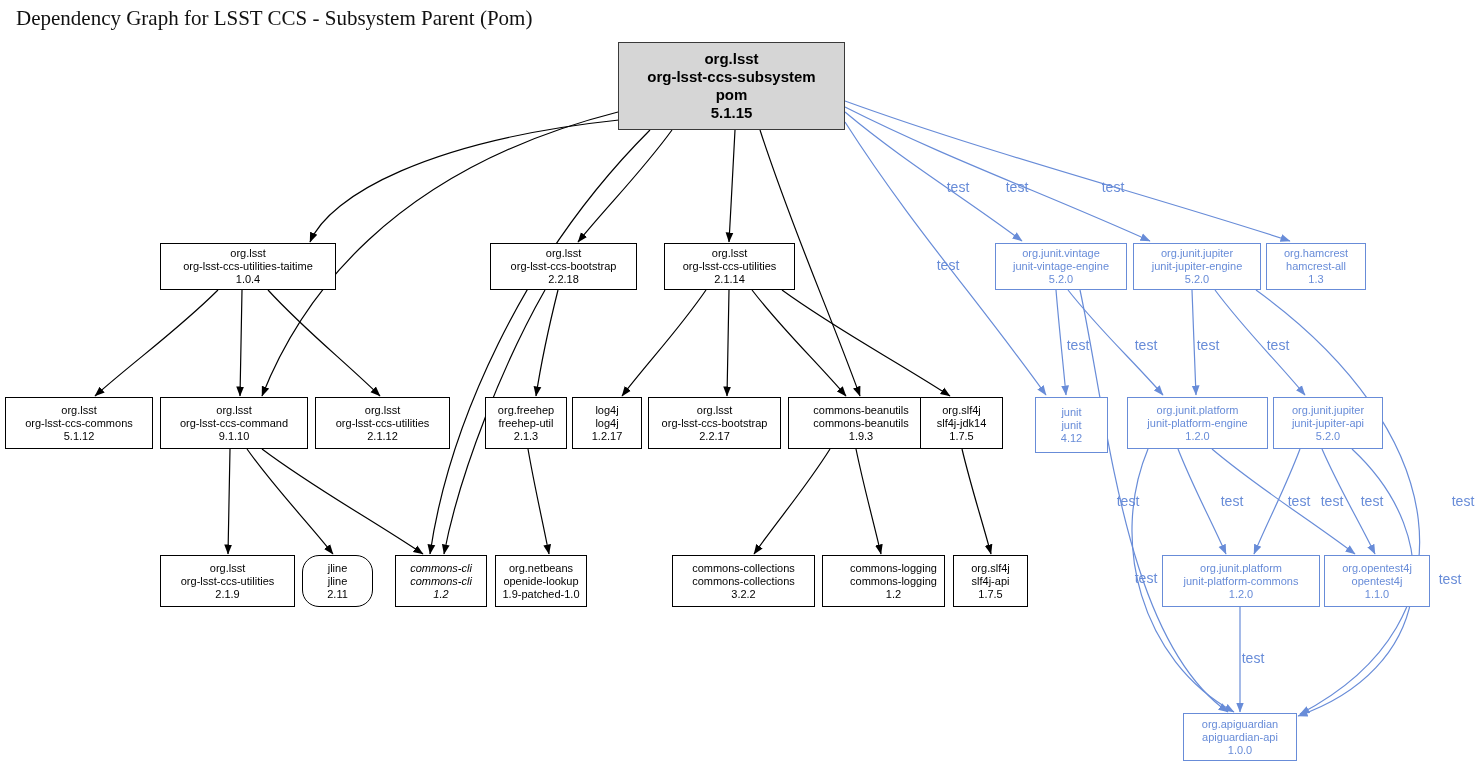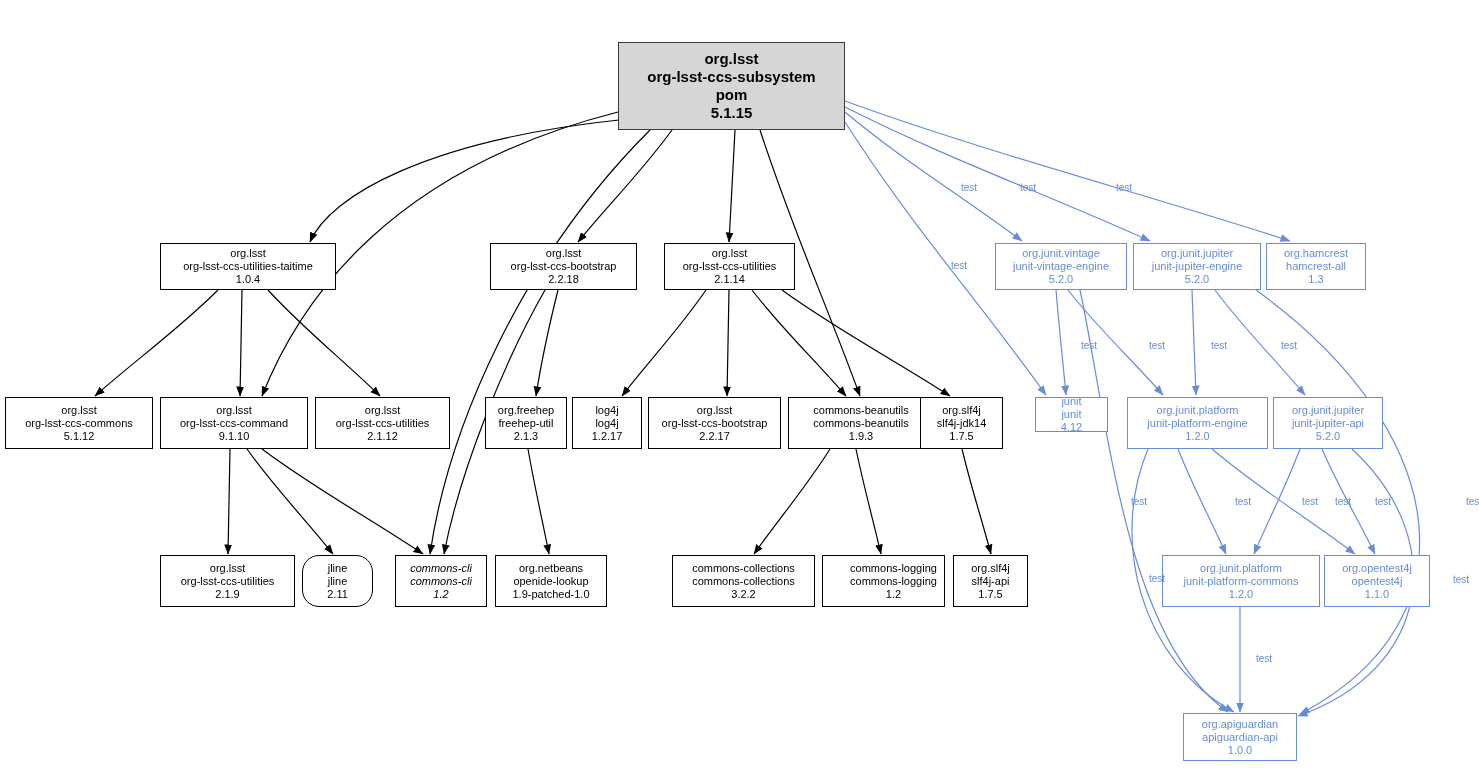--- a/index.html
+++ b/index.html
@@ -8,29 +8,30 @@
   #graph-title{position:absolute;left:16px;top:6px;font-family:"Liberation Serif",serif;
                font-size:21px;color:#111;white-space:nowrap;}
   #edges{position:absolute;left:0;top:0;width:1479px;height:768px;}
   .node{position:absolute;box-sizing:border-box;background:#fff;border:1px solid #000;
         display:flex;flex-direction:column;justify-content:center;align-items:center;
         text-align:center;font-size:11px;line-height:13px;color:#000;z-index:2;}
   .node.root{background:#d6d6d6;border:1px solid #3a3a3a;font-size:15px;line-height:18px;
              font-weight:600;}
   .node.test{border:1px solid #688cd8;color:#688cd8;align-items:center;}
   .nline{white-space:nowrap;}
-  .edge-label{position:absolute;transform:translate(-50%,-50%);font-size:10px;
-              color:#688cd8;z-index:3;white-space:nowrap;margin-left:11px;}
+  .edge-label{position:absolute;transform:translate(-50%,-50%);font-size:14px;
+              color:#688cd8;z-index:3;white-space:nowrap;}
   path.compile{stroke:#000;fill:none;stroke-width:1.2;}
   path.test{stroke:#688cd8;fill:none;stroke-width:1.2;}
 </style>
 </head>
 <body>
 
 <div id="stage">
+  <div id="graph-title">Dependency Graph for LSST CCS - Subsystem Parent (Pom)</div>
   <svg id="edges" width="1479" height="768" viewBox="0 0 1479 768" xmlns="http://www.w3.org/2000/svg">
     <defs>
       <marker id="arrow-compile" markerWidth="11" markerHeight="9" refX="9.5" refY="4.5" orient="auto" markerUnits="userSpaceOnUse">
         <path d="M0,0.6 L10,4.5 L0,8.4 z" fill="#000"></path>
       </marker>
       <marker id="arrow-test" markerWidth="11" markerHeight="9" refX="9.5" refY="4.5" orient="auto" markerUnits="userSpaceOnUse">
         <path d="M0,0.6 L10,4.5 L0,8.4 z" fill="#688cd8"></path>
       </marker>
     </defs>
     <g id="edge-group">
@@ -145,21 +146,21 @@
       <div class="node module" style="left: 788px; top: 397px; width: 146px; height: 52px;">
         <div class="nline">commons-beanutils</div>
         <div class="nline">commons-beanutils</div>
         <div class="nline">1.9.3</div>
       </div>
       <div class="node module" style="left: 920px; top: 397px; width: 83px; height: 52px;">
         <div class="nline">org.slf4j</div>
         <div class="nline">slf4j-jdk14</div>
         <div class="nline">1.7.5</div>
       </div>
-      <div class="node test" style="left: 1035px; top: 397px; width: 73px; height: 35px;">
+      <div class="node test" style="left: 1035px; top: 397px; width: 73px; height: 56px;">
         <div class="nline">junit</div>
         <div class="nline">junit</div>
         <div class="nline">4.12</div>
       </div>
       <div class="node test" style="left: 1127px; top: 397px; width: 141px; height: 52px;">
         <div class="nline">org.junit.platform</div>
         <div class="nline">junit-platform-engine</div>
         <div class="nline">1.2.0</div>
       </div>
       <div class="node test" style="left: 1273px; top: 397px; width: 110px; height: 52px;">
@@ -175,21 +176,21 @@
       <div class="node module" style="left: 302px; top: 555px; width: 71px; height: 52px; border-radius: 17px;">
         <div class="nline">jline</div>
         <div class="nline">jline</div>
         <div class="nline">2.11</div>
       </div>
       <div class="node module" style="left: 395px; top: 555px; width: 92px; height: 52px; font-style: italic;">
         <div class="nline">commons-cli</div>
         <div class="nline">commons-cli</div>
         <div class="nline">1.2</div>
       </div>
-      <div class="node module" style="left: 495px; top: 555px; width: 112px; height: 52px;">
+      <div class="node module" style="left: 495px; top: 555px; width: 92px; height: 52px;">
         <div class="nline">org.netbeans</div>
         <div class="nline">openide-lookup</div>
         <div class="nline">1.9-patched-1.0</div>
       </div>
       <div class="node module" style="left: 672px; top: 555px; width: 143px; height: 52px;">
         <div class="nline">commons-collections</div>
         <div class="nline">commons-collections</div>
         <div class="nline">3.2.2</div>
       </div>
       <div class="node module" style="left: 822px; top: 555px; width: 123px; height: 52px; padding-left: 20px;">

